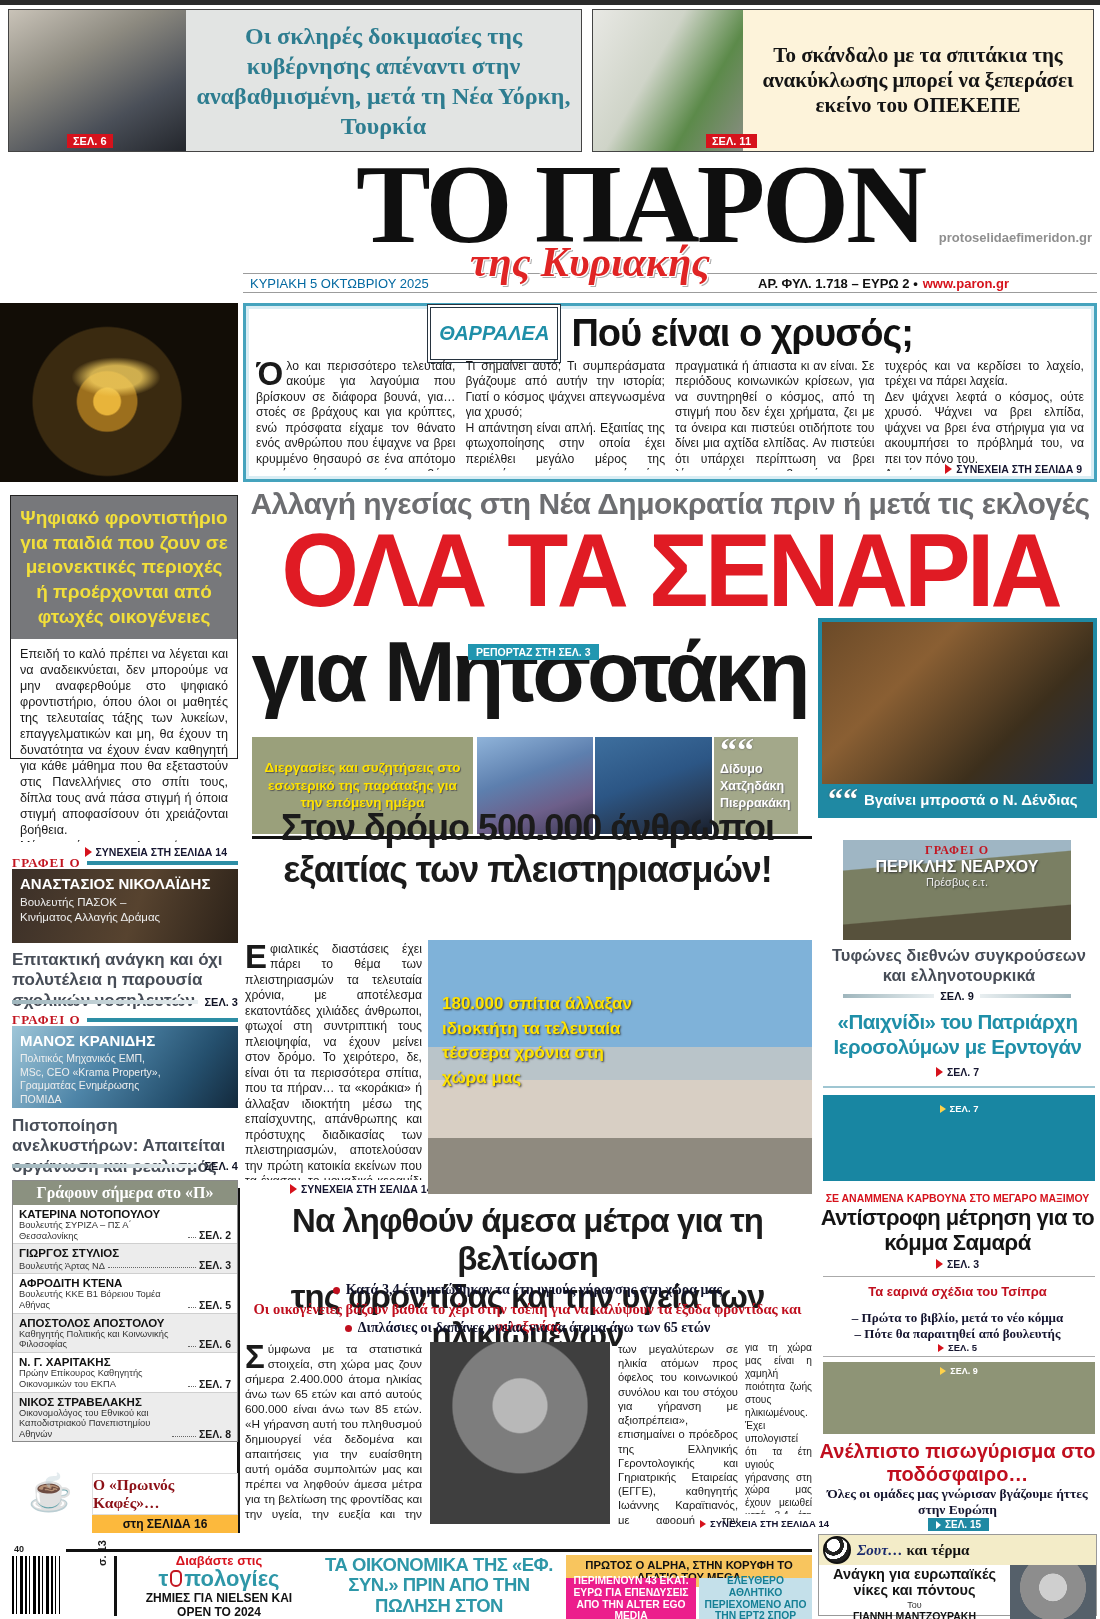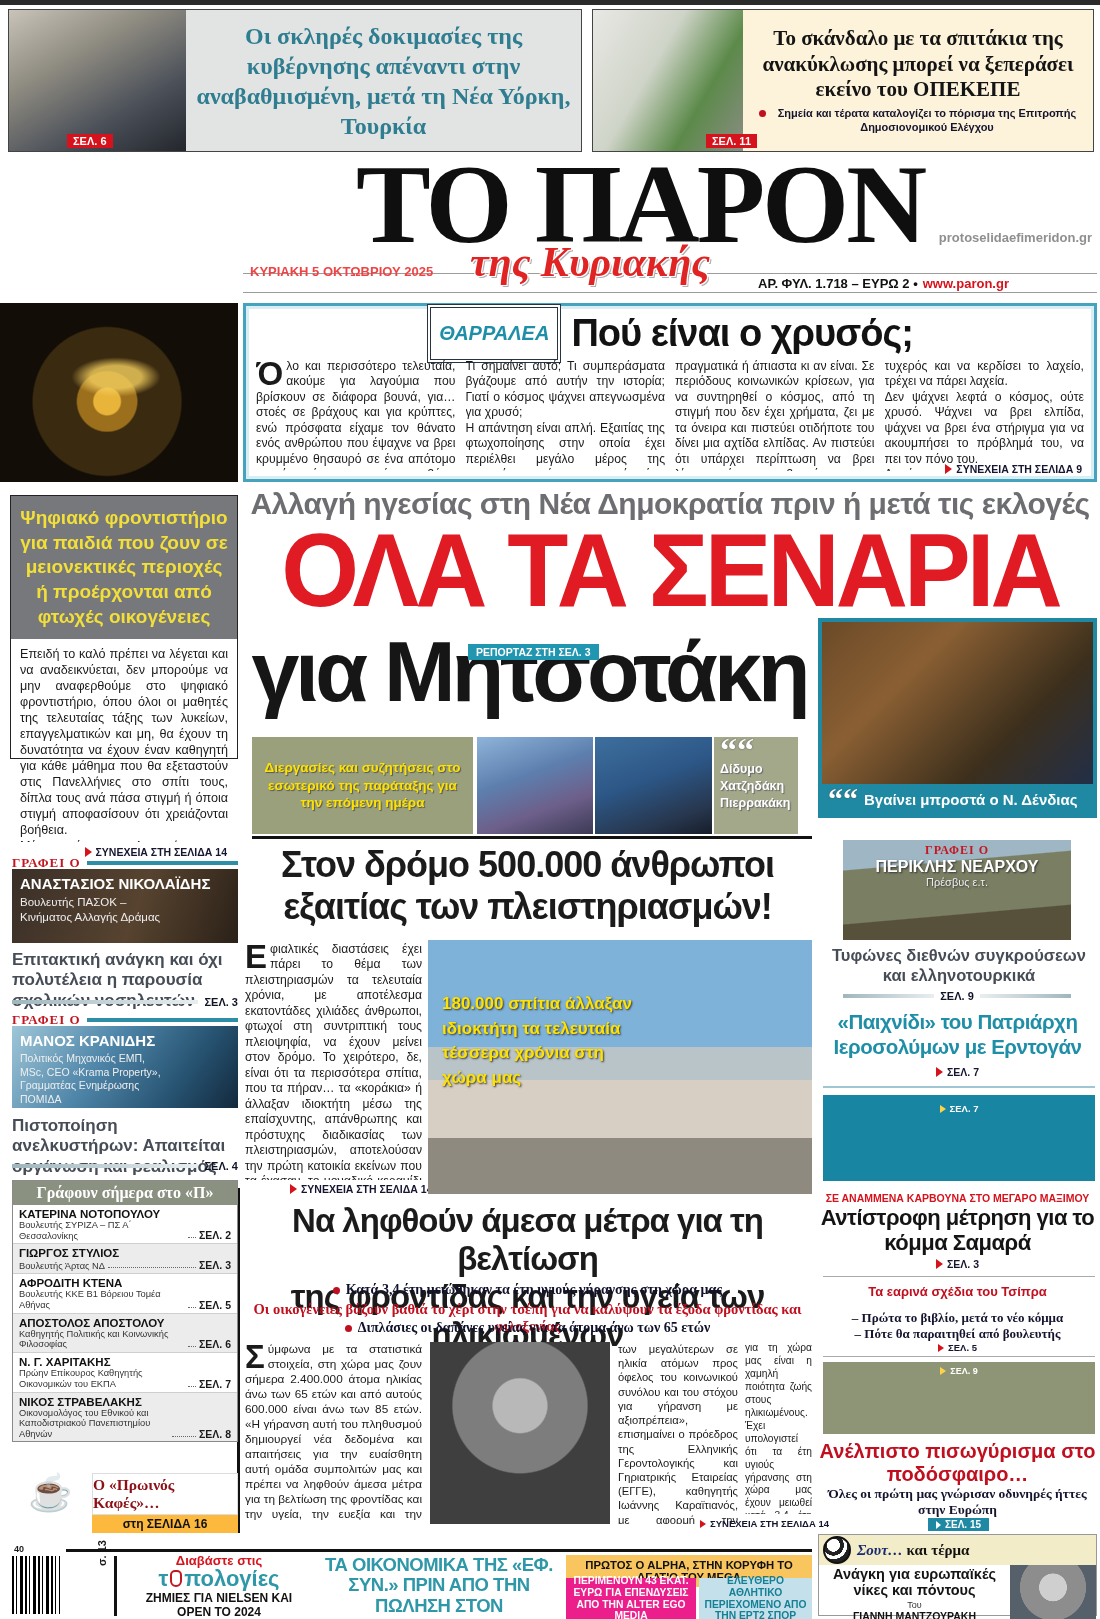--- a/index.html
+++ b/index.html
@@ -46,32 +46,28 @@
       <div class="serif" style="font-size:24px;font-weight:700;color:#2e7d90;text-align:center;line-height:1.25;">Οι σκληρές δοκιμασίες της κυβέρνησης απέναντι στην αναβαθμισμένη, μετά τη Νέα Υόρκη, Τουρκία</div>
     </div>
   </div>
 
   <div class="abs" style="left:592px;top:9px;width:500px;height:141px;border:1px solid #444;display:flex;">
     <div class="photo" style="width:150px;height:100%;position:relative;background:linear-gradient(120deg,#e8e8e4 0%,#cfd4c8 40%,#5c8a4a 70%,#8a8d84 100%);">
       <span class="badge-red abs" style="right:-14px;bottom:3px;z-index:2;">ΣΕΛ. 11</span>
     </div>
     <div style="flex:1;background:#fdf3da;display:flex;flex-direction:column;align-items:center;justify-content:center;padding:4px 8px;">
       <div class="serif" style="font-size:21px;font-weight:700;color:#141414;text-align:center;line-height:1.2;">Το σκάνδαλο με τα σπιτάκια της ανακύκλωσης μπορεί να ξεπεράσει εκείνο του ΟΠΕΚΕΠΕ</div>
-      <div style="display:flex;align-items:flex-start;gap:5px;margin-top:5px;">
-        <span class="dot" style="margin-top:3px;"></span>
-        <span style="font-size:11px;font-weight:800;color:#14142e;text-align:center;line-height:1.25;max-width:300px;">Σημεία και τέρατα καταλογίζει το πόρισμα της Επιτροπής Δημοσιονομικού Ελέγχου</span>
-      </div>
     </div>
   </div>
 
   <div class="abs serif" style="left:230px;top:146px;width:820px;text-align:center;font-size:112px;font-weight:700;letter-spacing:-3px;color:#0f0f0f;line-height:1.05;">ΤΟ ΠΑΡΟΝ</div>
   <div class="abs" style="right:8px;top:230px;font-size:13px;font-weight:700;color:#8f8f8f;">protoselidaefimeridon.gr</div>
   <div class="abs" style="left:243px;top:273px;width:854px;height:1px;background:#9c9c9c;"></div>
   <div class="abs" style="left:243px;top:292px;width:854px;height:1px;background:#9c9c9c;"></div>
-  <div class="abs" style="left:250px;top:264px;font-size:13px;font-weight:700;color:#ef4444;">ΚΥΡΙΑΚΗ 5 ΟΚΤΩΒΡΙΟΥ 2025</div>
+  <div class="abs" style="left:250px;top:276px;font-size:13px;font-weight:400;color:#0369a1;">ΚΥΡΙΑΚΗ 5 ΟΚΤΩΒΡΙΟΥ 2025</div>
   <div class="abs serif" style="left:430px;top:238px;width:320px;text-align:center;font-size:42px;font-style:italic;font-weight:700;color:#e02424;text-shadow:-1px -1px 0 #fff,1px -1px 0 #fff,-1px 1px 0 #fff,1px 1px 0 #fff,2px 2px 0 #b0b0b0;z-index:3;">της Κυριακής</div>
   <div class="abs" style="left:758px;top:276px;font-size:13px;font-weight:800;color:#111;display:flex;gap:5px;">
     <span>ΑΡ. ΦΥΛ. 1.718 – ΕΥΡΩ 2 •</span>
     <span style="color:#d6121c;">www.paron.gr</span>
   </div>
 
   <div class="abs photo" style="left:0;top:303px;width:238px;height:179px;background:radial-gradient(circle at 45% 55%,#e8b43a 0 8%,#9c6f1d 9% 18%,#3a2a10 19% 45%,#120d06 46% 100%),#120d06;">
     <div style="position:absolute;left:30%;top:30%;width:90px;height:40px;background:radial-gradient(ellipse,#f4cf5e 0 40%,rgba(244,207,94,0) 70%);opacity:.8;"></div>
   </div>
 
@@ -111,21 +107,21 @@
     <div style="color:#ffe300;font-weight:800;font-size:13.5px;text-align:center;line-height:1.3;text-shadow:1px 1px 1px #555;">Διεργασίες και συζητήσεις στο εσωτερικό της παράταξης για την επόμενη ημέρα</div>
   </div>
   <div class="abs photo" style="left:477px;top:737px;width:116px;height:97px;background:linear-gradient(160deg,#8fb3d9 0%,#5d7fae 40%,#6d5f8a 70%,#3c3a55 100%);"></div>
   <div class="abs photo" style="left:595px;top:737px;width:117px;height:97px;background:linear-gradient(160deg,#3e6f9e 0%,#2c5685 45%,#27364d 80%,#161d2a 100%);"></div>
   <div class="abs" style="left:714px;top:737px;width:84px;height:97px;background:#a3a88a;padding:2px 6px;box-sizing:border-box;">
     <div class="qmark" style="font-size:34px;line-height:22px;">““</div>
     <div style="color:#fff;font-weight:800;font-size:12.5px;line-height:1.35;text-shadow:1px 1px 1px #666;">Δίδυμο Χατζηδάκη Πιερρακάκη</div>
   </div>
   <div class="abs" style="left:252px;top:836px;width:560px;height:3px;background:#111;"></div>
 
-  <div class="abs" style="left:243px;top:844px;width:569px;text-align:center;font-size:36px;font-weight:900;color:#1b1b1b;line-height:1.18;letter-spacing:-1px;white-space:pre-line;">Στον δρόμο 500.000 άνθρωποι
+  <div class="abs" style="left:243px;top:807px;width:569px;text-align:center;font-size:36px;font-weight:900;color:#1b1b1b;line-height:1.18;letter-spacing:-1px;white-space:pre-line;">Στον δρόμο 500.000 άνθρωποι
 εξαιτίας των πλειστηριασμών!</div>
   <div class="abs jtext dropcap" style="left:245px;top:942px;width:177px;height:238px;font-size:12.2px;">Εφιαλτικές διαστάσεις έχει πάρει το θέμα των πλειστηριασμών τα τελευταία χρόνια, με αποτέλεσμα εκατοντάδες χιλιάδες άνθρωποι, φτωχοί στη συντριπτική τους πλειοψηφία, να έχουν μείνει στον δρόμο. Το χειρότερο, δε, είναι ότι τα περισσότερα σπίτια, που τα πήραν… τα «κοράκια» ή άλλαξαν ιδιοκτήτη μέσω της επαίσχυντης, απάνθρωπης και πρόστυχης διαδικασίας των πλειστηριασμών, αποτελούσαν την πρώτη κατοικία εκείνων που τα έχασαν, το μοναδικό κεραμίδι που είχαν για να στεγαστούν.
 Από το 2019 έως το 2023, πάνω από 180.000 σπίτια άλλαξαν ιδιοκτήτη, αριθμός που ισοδυναμεί με το μέγεθος μιας πό-</div>
   <div class="cont abs" style="left:290px;top:1183px;">
     <span class="arrow"></span>
     <span>ΣΥΝΕΧΕΙΑ ΣΤΗ ΣΕΛΙΔΑ 14</span>
   </div>
   <div class="abs photo" style="left:428px;top:940px;width:384px;height:254px;background:linear-gradient(#7fb2d9 0 42%,#b9c4c9 42% 55%,#d8cfc4 55% 78%,#8f8a7f 78% 100%);">
     <div style="position:absolute;left:14px;top:52px;width:210px;color:#ffe300;font-weight:800;font-size:17px;line-height:1.45;text-shadow:1px 1px 2px #333;">180.000 σπίτια άλλαξαν ιδιοκτήτη τα τελευταία τέσσερα χρόνια στη χώρα μας</div>
   </div>
@@ -314,21 +310,21 @@
   <div class="abs" style="left:823px;top:1356px;width:272px;height:1px;background:#aaa;"></div>
 
   <div class="abs" style="left:823px;top:1362px;width:272px;height:72px;background:#8e9476;text-align:center;color:#fff;padding-top:4px;box-sizing:border-box;">
     <div class="cont" style="justify-content:center;color:#fff;font-size:9px;">
       <span class="arrow" style="border-left-color:#ffd24a;border-top-width:4px;border-bottom-width:4px;border-left-width:6px;"></span>
       <span>ΣΕΛ. 9</span>
     </div>
   </div>
 
   <div class="abs" style="left:818px;top:1440px;width:279px;text-align:center;font-size:20px;font-weight:800;color:#c00f1e;line-height:1.15;">Ανέλπιστο πισωγύρισμα στο ποδόσφαιρο…</div>
-  <div class="abs serif" style="left:818px;top:1486px;width:279px;text-align:center;font-size:13.5px;font-weight:700;color:#14142e;line-height:1.2;">Όλες οι πρώτη μας γνώρισαν οδυνηρές ήττες στην Ευρώπη</div>
+  <div class="abs serif" style="left:818px;top:1486px;width:279px;text-align:center;font-size:13.5px;font-weight:700;color:#14142e;line-height:1.2;">Όλες οι ομάδες μας γνώρισαν βγάζουμε ήττες στην Ευρώπη</div>
   <div class="abs" style="left:928px;top:1518px;background:#1f89a3;color:#fff;font-size:10px;font-weight:800;padding:1px 8px;display:flex;align-items:center;gap:4px;">
     <span class="arrow" style="border-left-color:#fff;border-top-width:4px;border-bottom-width:4px;border-left-width:5px;"></span>
     <span>ΣΕΛ. 15</span>
   </div>
 
   <div class="abs" style="left:818px;top:1534px;width:279px;height:82px;border:1px solid #999;box-sizing:border-box;background:#fff;">
     <div style="display:flex;align-items:center;gap:6px;background:#f3ecc8;padding:1px 4px;">
       <span class="ball"></span>
       <span class="serif" style="font-size:15px;">
         <span style="font-style:italic;font-weight:700;color:#1a2a6c;">Σουτ…</span>

